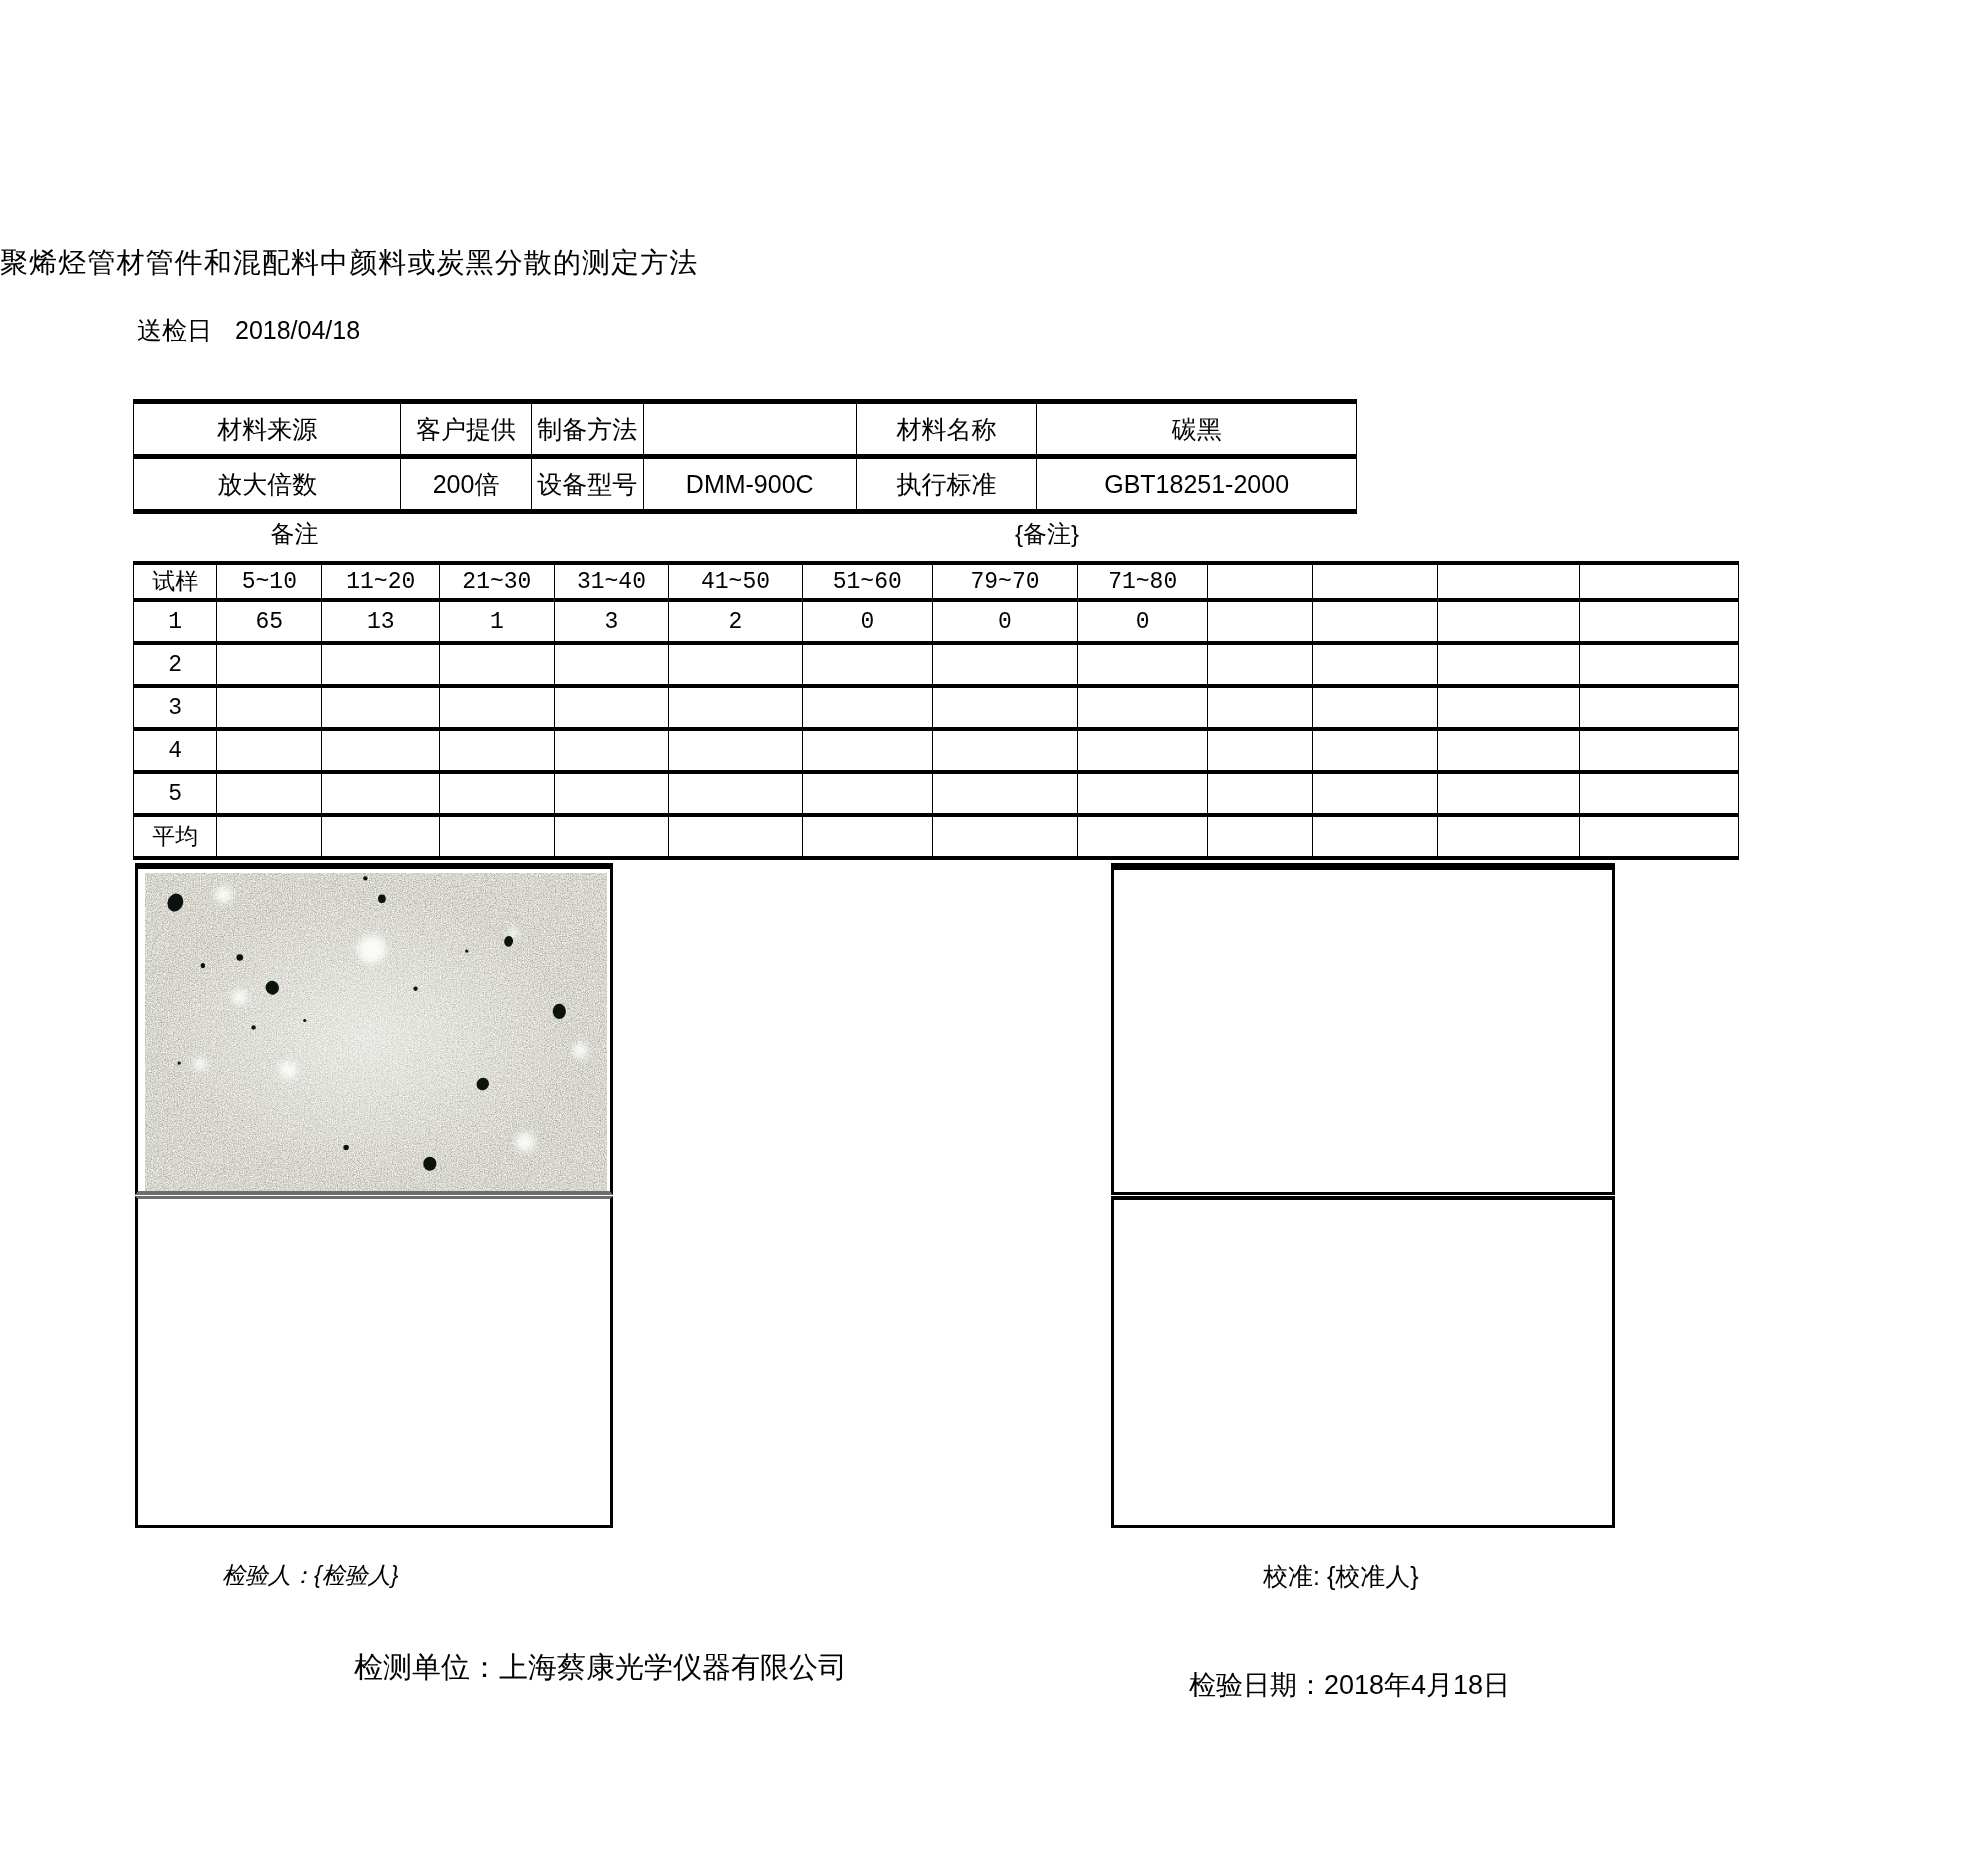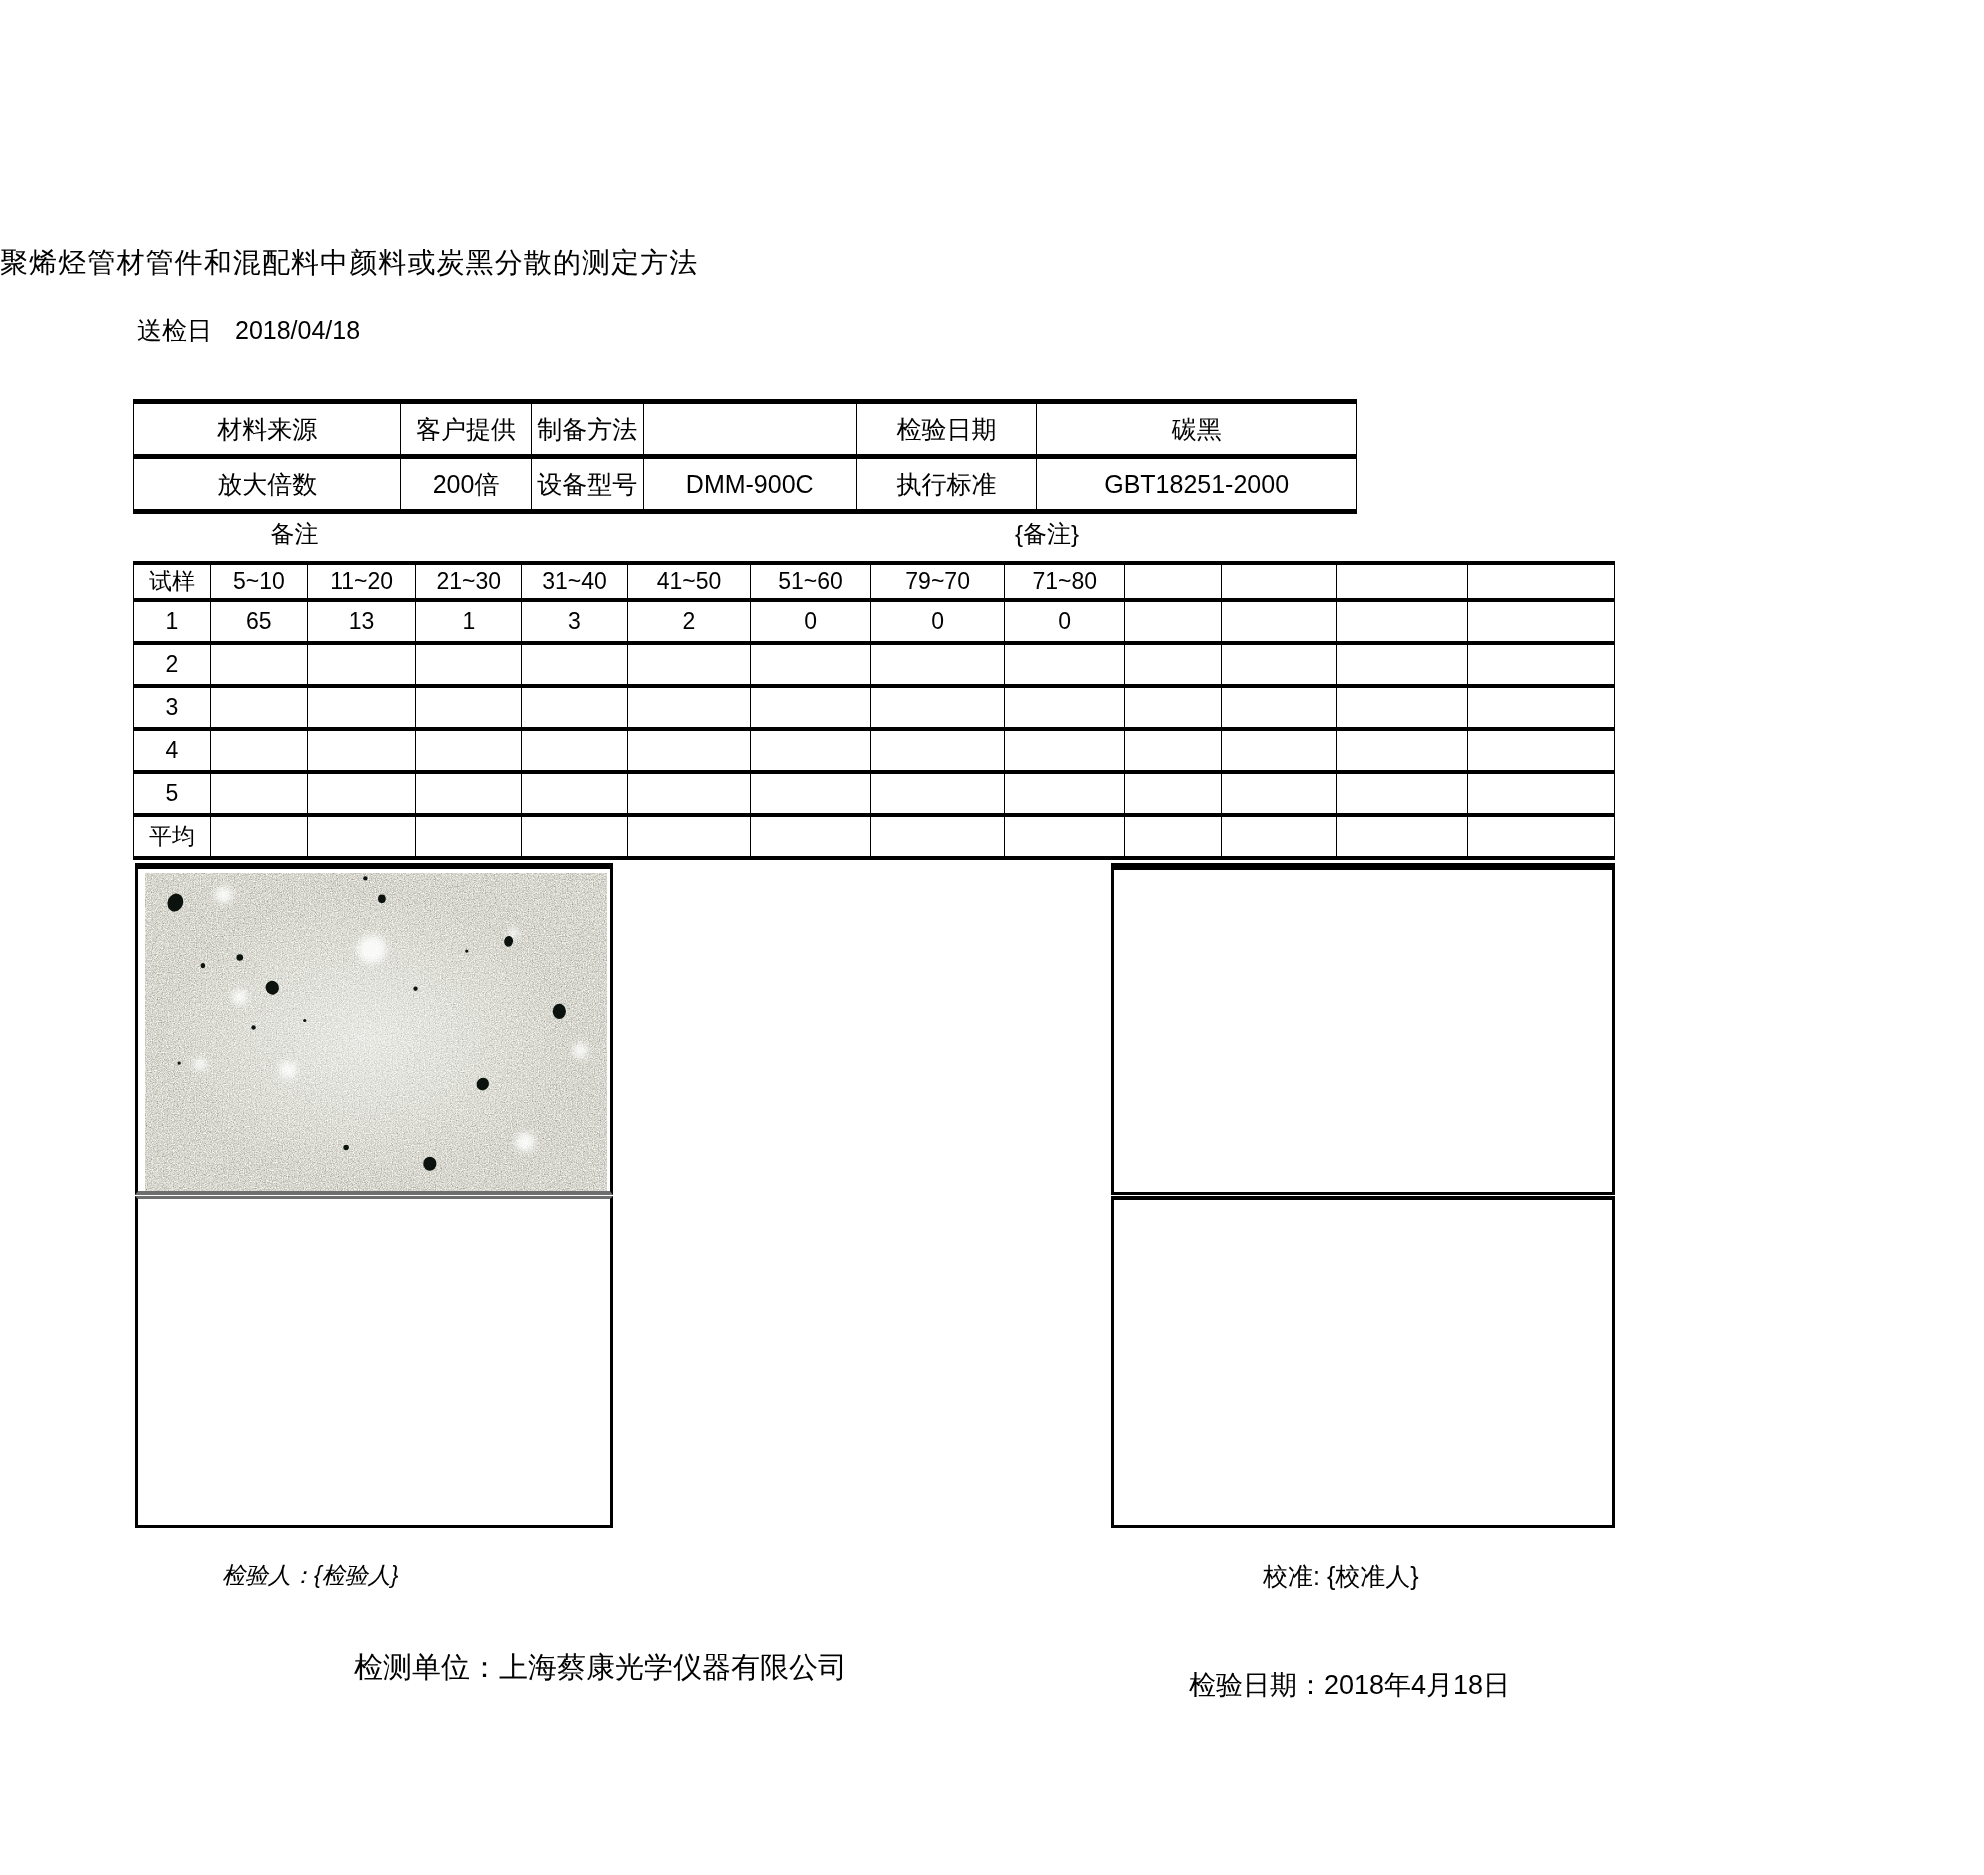--- a/index.html
+++ b/index.html
@@ -20,21 +20,21 @@
 
   .t1{left:133px;top:399px;width:1224px;}
   .t1 td{
     border-left:1.6px solid #000;border-right:1.6px solid #000;
     border-top:5.4px solid #000;border-bottom:5.4px solid #000;
     height:50px;font-size:25px;
   }
   .remark-left{top:518px;left:133px;width:323px;text-align:center;font-size:24px;}
   .remark-right{top:518px;left:748px;width:598px;text-align:center;font-size:24px;}
 
-  .t2{left:133px;top:561px;width:1482px;}
+  .t2{left:133px;top:561px;width:1606px;font-family:Liberation Mono, monospace;}
   .t2 td{
     border-left:1.6px solid #000;border-right:1.6px solid #000;
     border-top:4.9px solid #000;border-bottom:4.9px solid #000;
     height:39px;font-size:23px;
   }
   .t2 tr.hdr td{height:33px;}
 
   .box{position:absolute;box-sizing:border-box;background:#fff;}
   .photo-box{
     left:135px;top:863px;width:478px;height:332px;
@@ -82,21 +82,21 @@
       <col style="width:17.42%">
         <col style="width:14.76%">
         <col style="width:26.14%">
     </colgroup>
     <tbody>
         <tr>
       <td>材料来源</td>
       <td>客户提供</td>
       <td>制备方法</td>
       <td></td>
-      <td>检验日期</td>
+      <td>材料名称</td>
       <td>碳黑</td>
     </tr>
     <tr>
       <td>放大倍数</td>
       <td>200倍</td>
       <td>设备型号</td>
       <td>DMM-900C</td>
       <td>执行标准</td>
       <td>GBT18251-2000</td>
     </tr>

